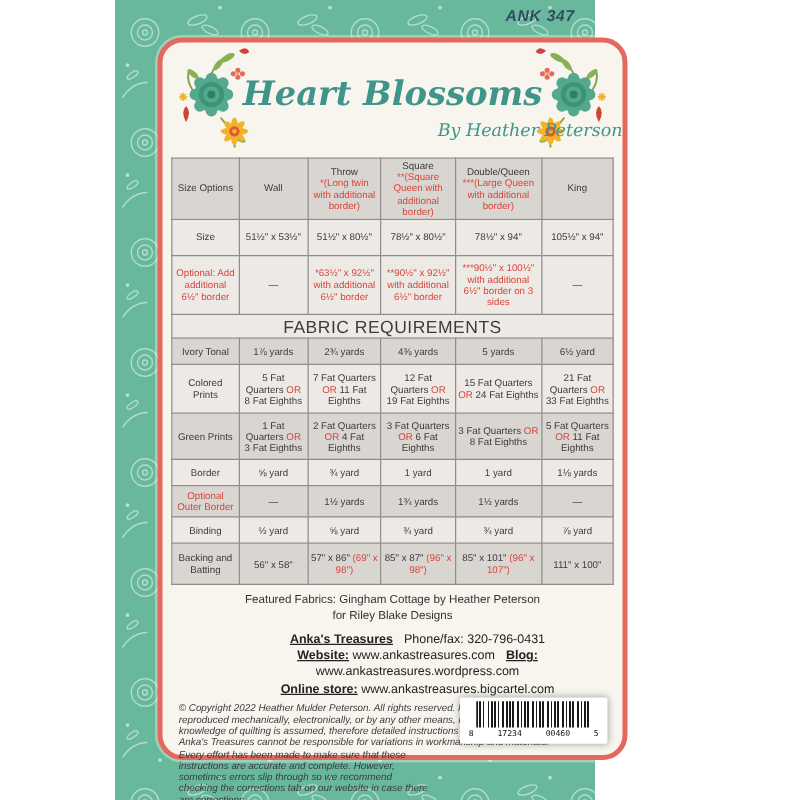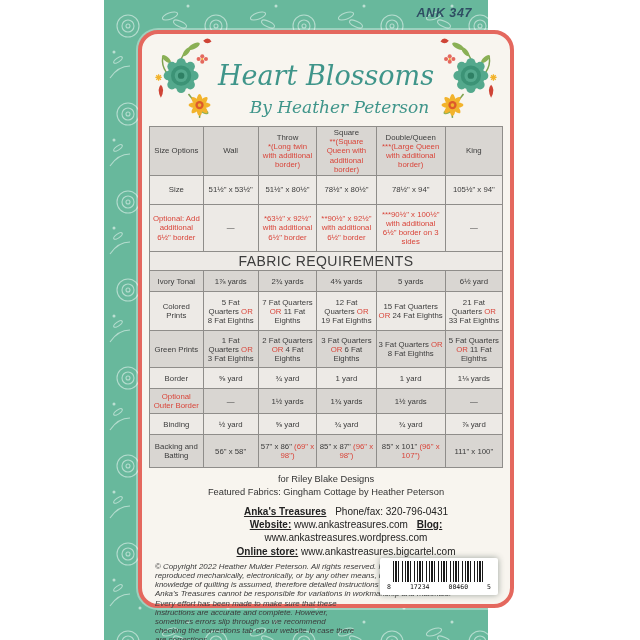--- a/index.html
+++ b/index.html
@@ -3,47 +3,47 @@
 <meta charset="utf-8">
 <style>
   html,body{margin:0;padding:0;}
   body{
     width:640px;height:640px;position:relative;overflow:hidden;
     background:#ffffff;
     font-family:"Liberation Sans",sans-serif;
     color:#3a3a3a;
   }
   .booklet{
-    position:absolute;left:104px;top:0;width:384px;height:640px;
+    position:absolute;left:92px;top:0;width:384px;height:640px;
     background:var(--teal,#68b89c);
   }
   .bg-pattern{position:absolute;left:0;top:0;width:428px;height:640px;}
   .sku{
     position:absolute;top:6px;right:16px;
     font-style:italic;font-weight:bold;font-size:12.5px;letter-spacing:.6px;
     color:var(--sku,#2f4e63);
   }
   .card{
     position:absolute;left:34px;top:30px;width:376px;height:578px;
     box-sizing:border-box;
     background:var(--card_bg,#f8f5ef);
     border:4px solid var(--coral,#e4685e);
     border-radius:20px;
     box-shadow:0 0 0 2px rgba(255,255,255,.35);
   }
   .card-header{position:relative;height:92px;}
   .title{
     position:absolute;left:0;right:0;top:26px;text-align:center;
-    font-family:"DejaVu Serif",serif;font-style:italic;font-weight:normal;
+    font-family:"DejaVu Serif",serif;font-style:italic;font-weight:bold;
     font-size:27px;color:var(--title_teal,#3f958a);
   }
   .subtitle{
-    position:absolute;left:0;right:0;top:63px;text-align:center;
+    position:absolute;left:0;right:0;top:63px;text-align:right;
     font-family:"DejaVu Serif",serif;font-style:italic;
-    font-size:17px;color:var(--title_teal,#3f958a);padding-left:27px;
+    font-size:14px;color:var(--title_teal,#3f958a);padding-left:27px;
   }
   .floral{position:absolute;width:96px;height:92px;top:3px;}
   .floral.left{left:4px;}
   .floral.right{right:4px;transform:scaleX(-1);}
 
   .size-table{
     width:354px;margin:0 auto;border-collapse:collapse;table-layout:fixed;
     font-size:7.8px;color:#3c3c3c;
   }
   .size-table th,.size-table td{
@@ -337,22 +337,22 @@
             <td>56" x 58"</td>
             <td>57" x 86" <span class="red">(69" x 98")</span></td>
             <td>85" x 87" <span class="red">(96" x 98")</span></td>
             <td>85" x 101" <span class="red">(96" x 107")</span></td>
             <td>111" x 100"</td>
           </tr>
         </tbody>
     </table>
 
     <div class="featured">
+      <div>Featured Fabrics:  Gingham Cottage by Heather Peterson</div>
       <div>for Riley Blake Designs</div>
-      <div>Featured Fabrics:  Gingham Cottage by Heather Peterson</div>
     </div>
 
     <div class="contact">
       <div>
         <b>Anka's Treasures</b><span class="sep"></span>
         <span>Phone/fax:</span>
         <span>320-796-0431</span>
       </div>
       <div>
         <b>Website:</b>

